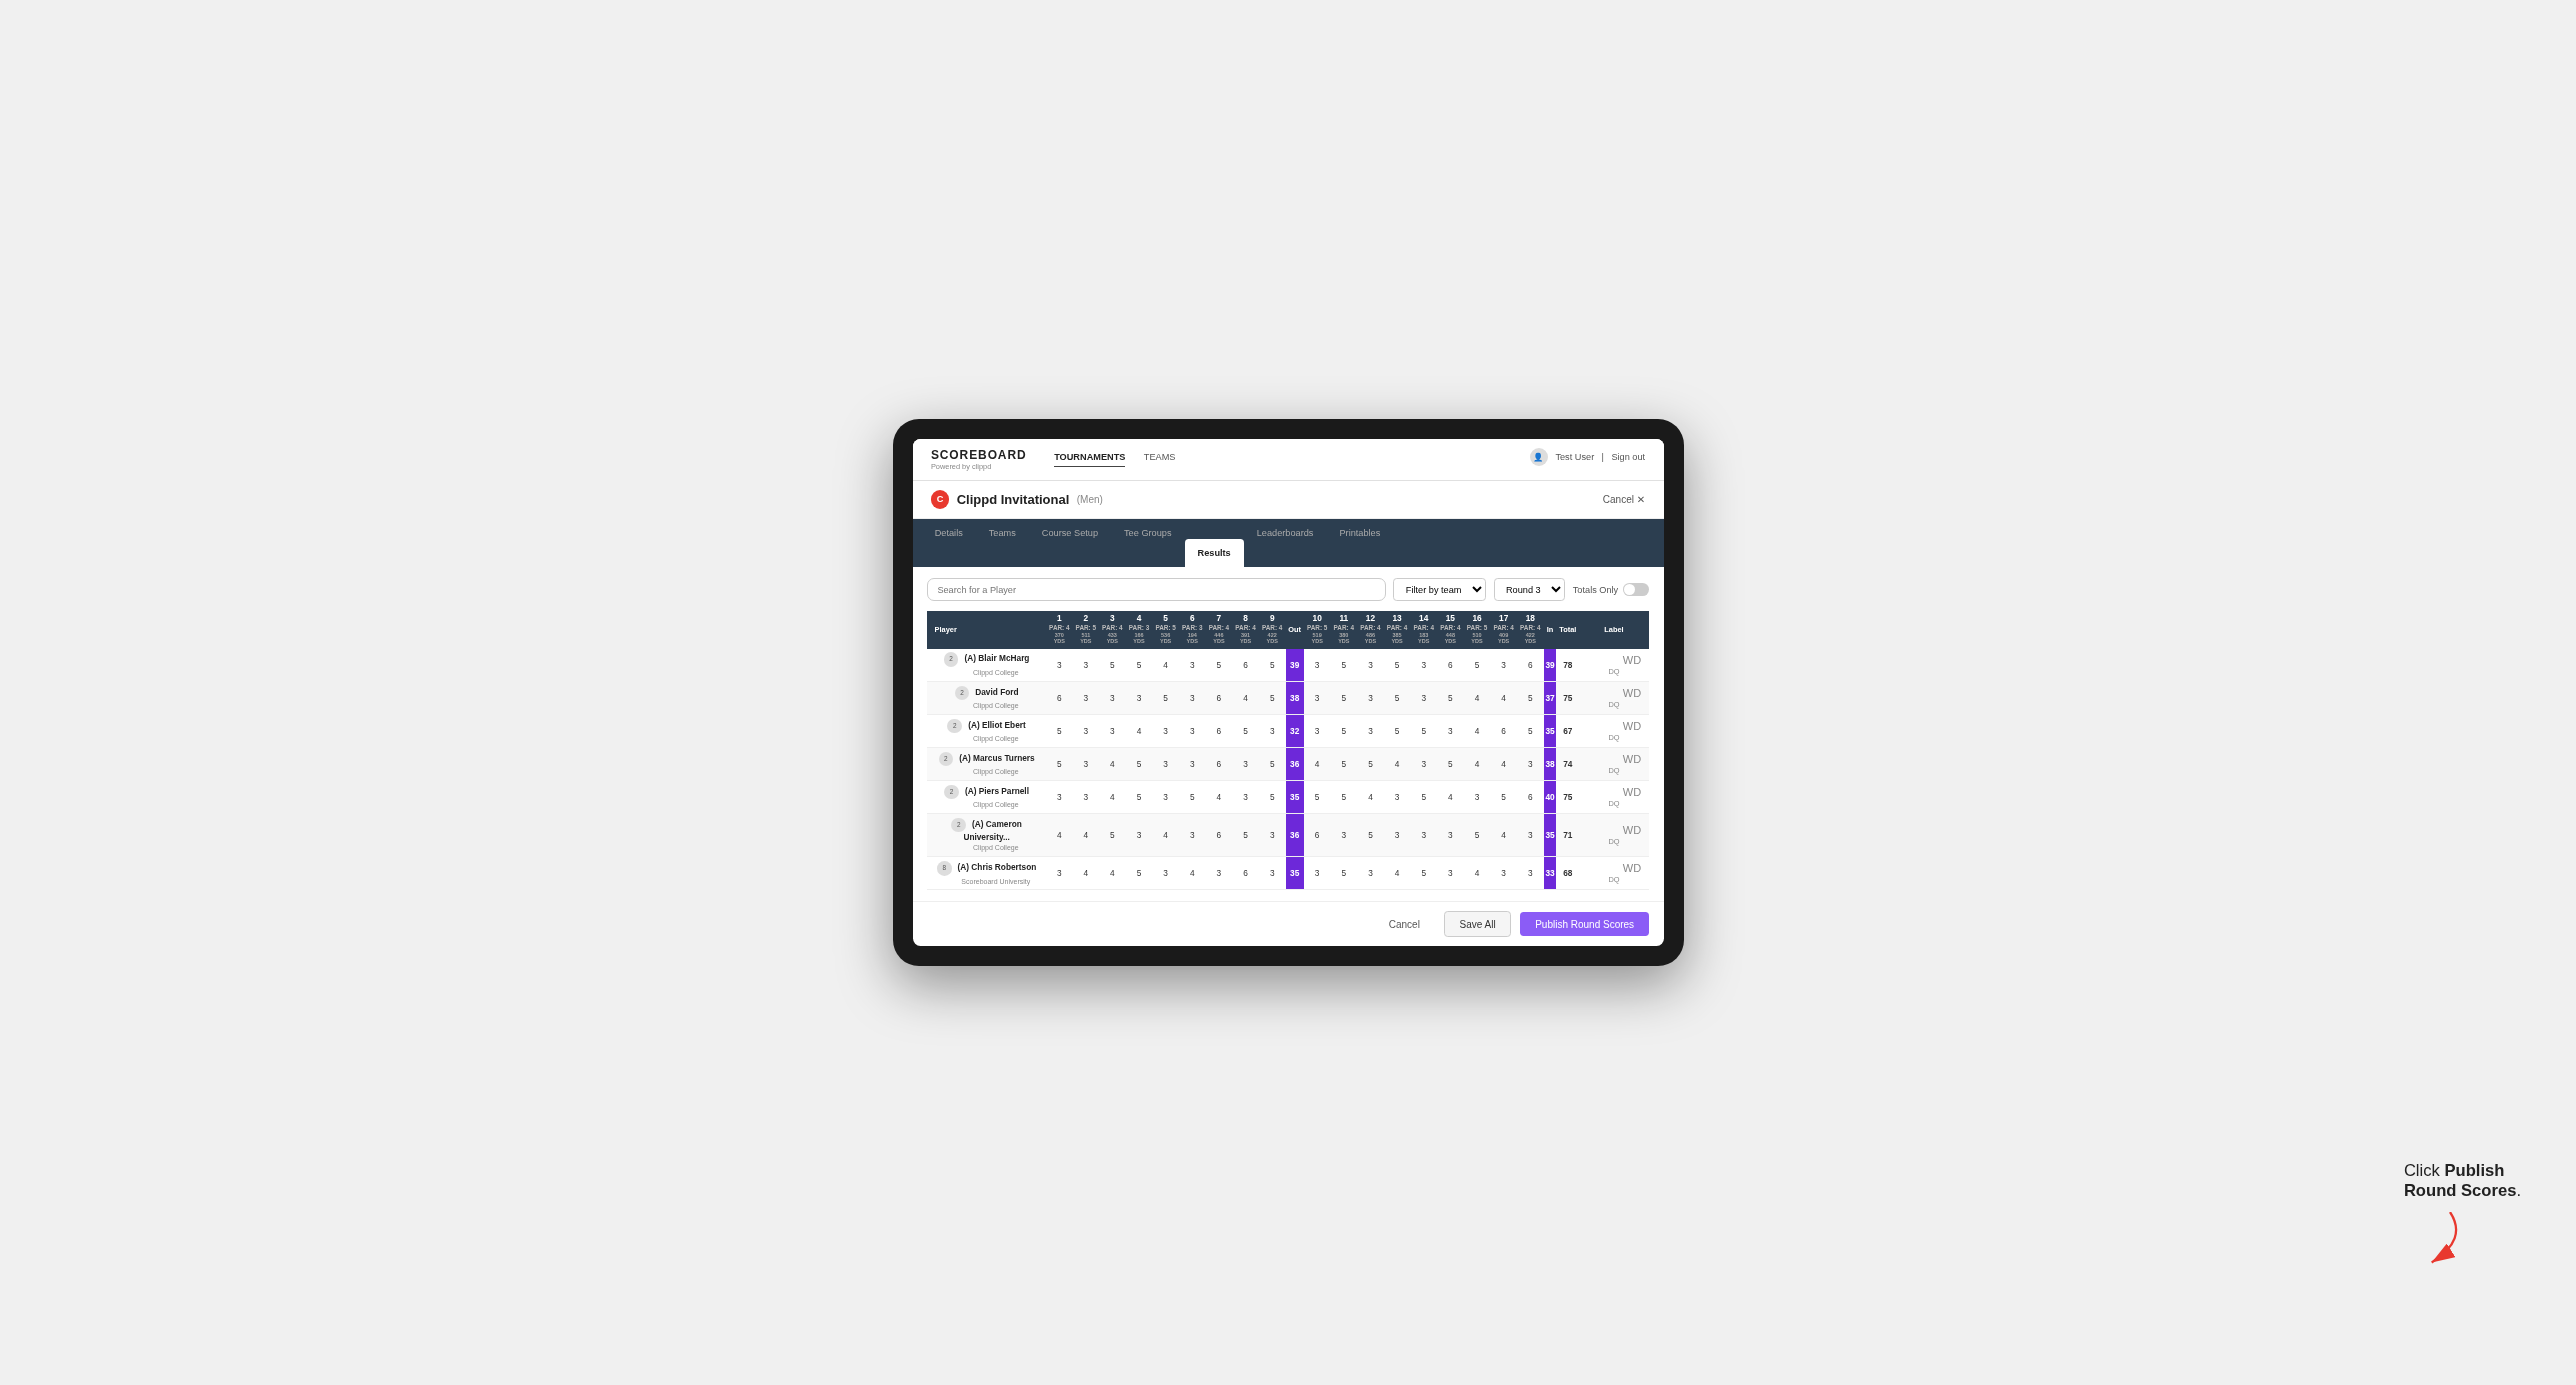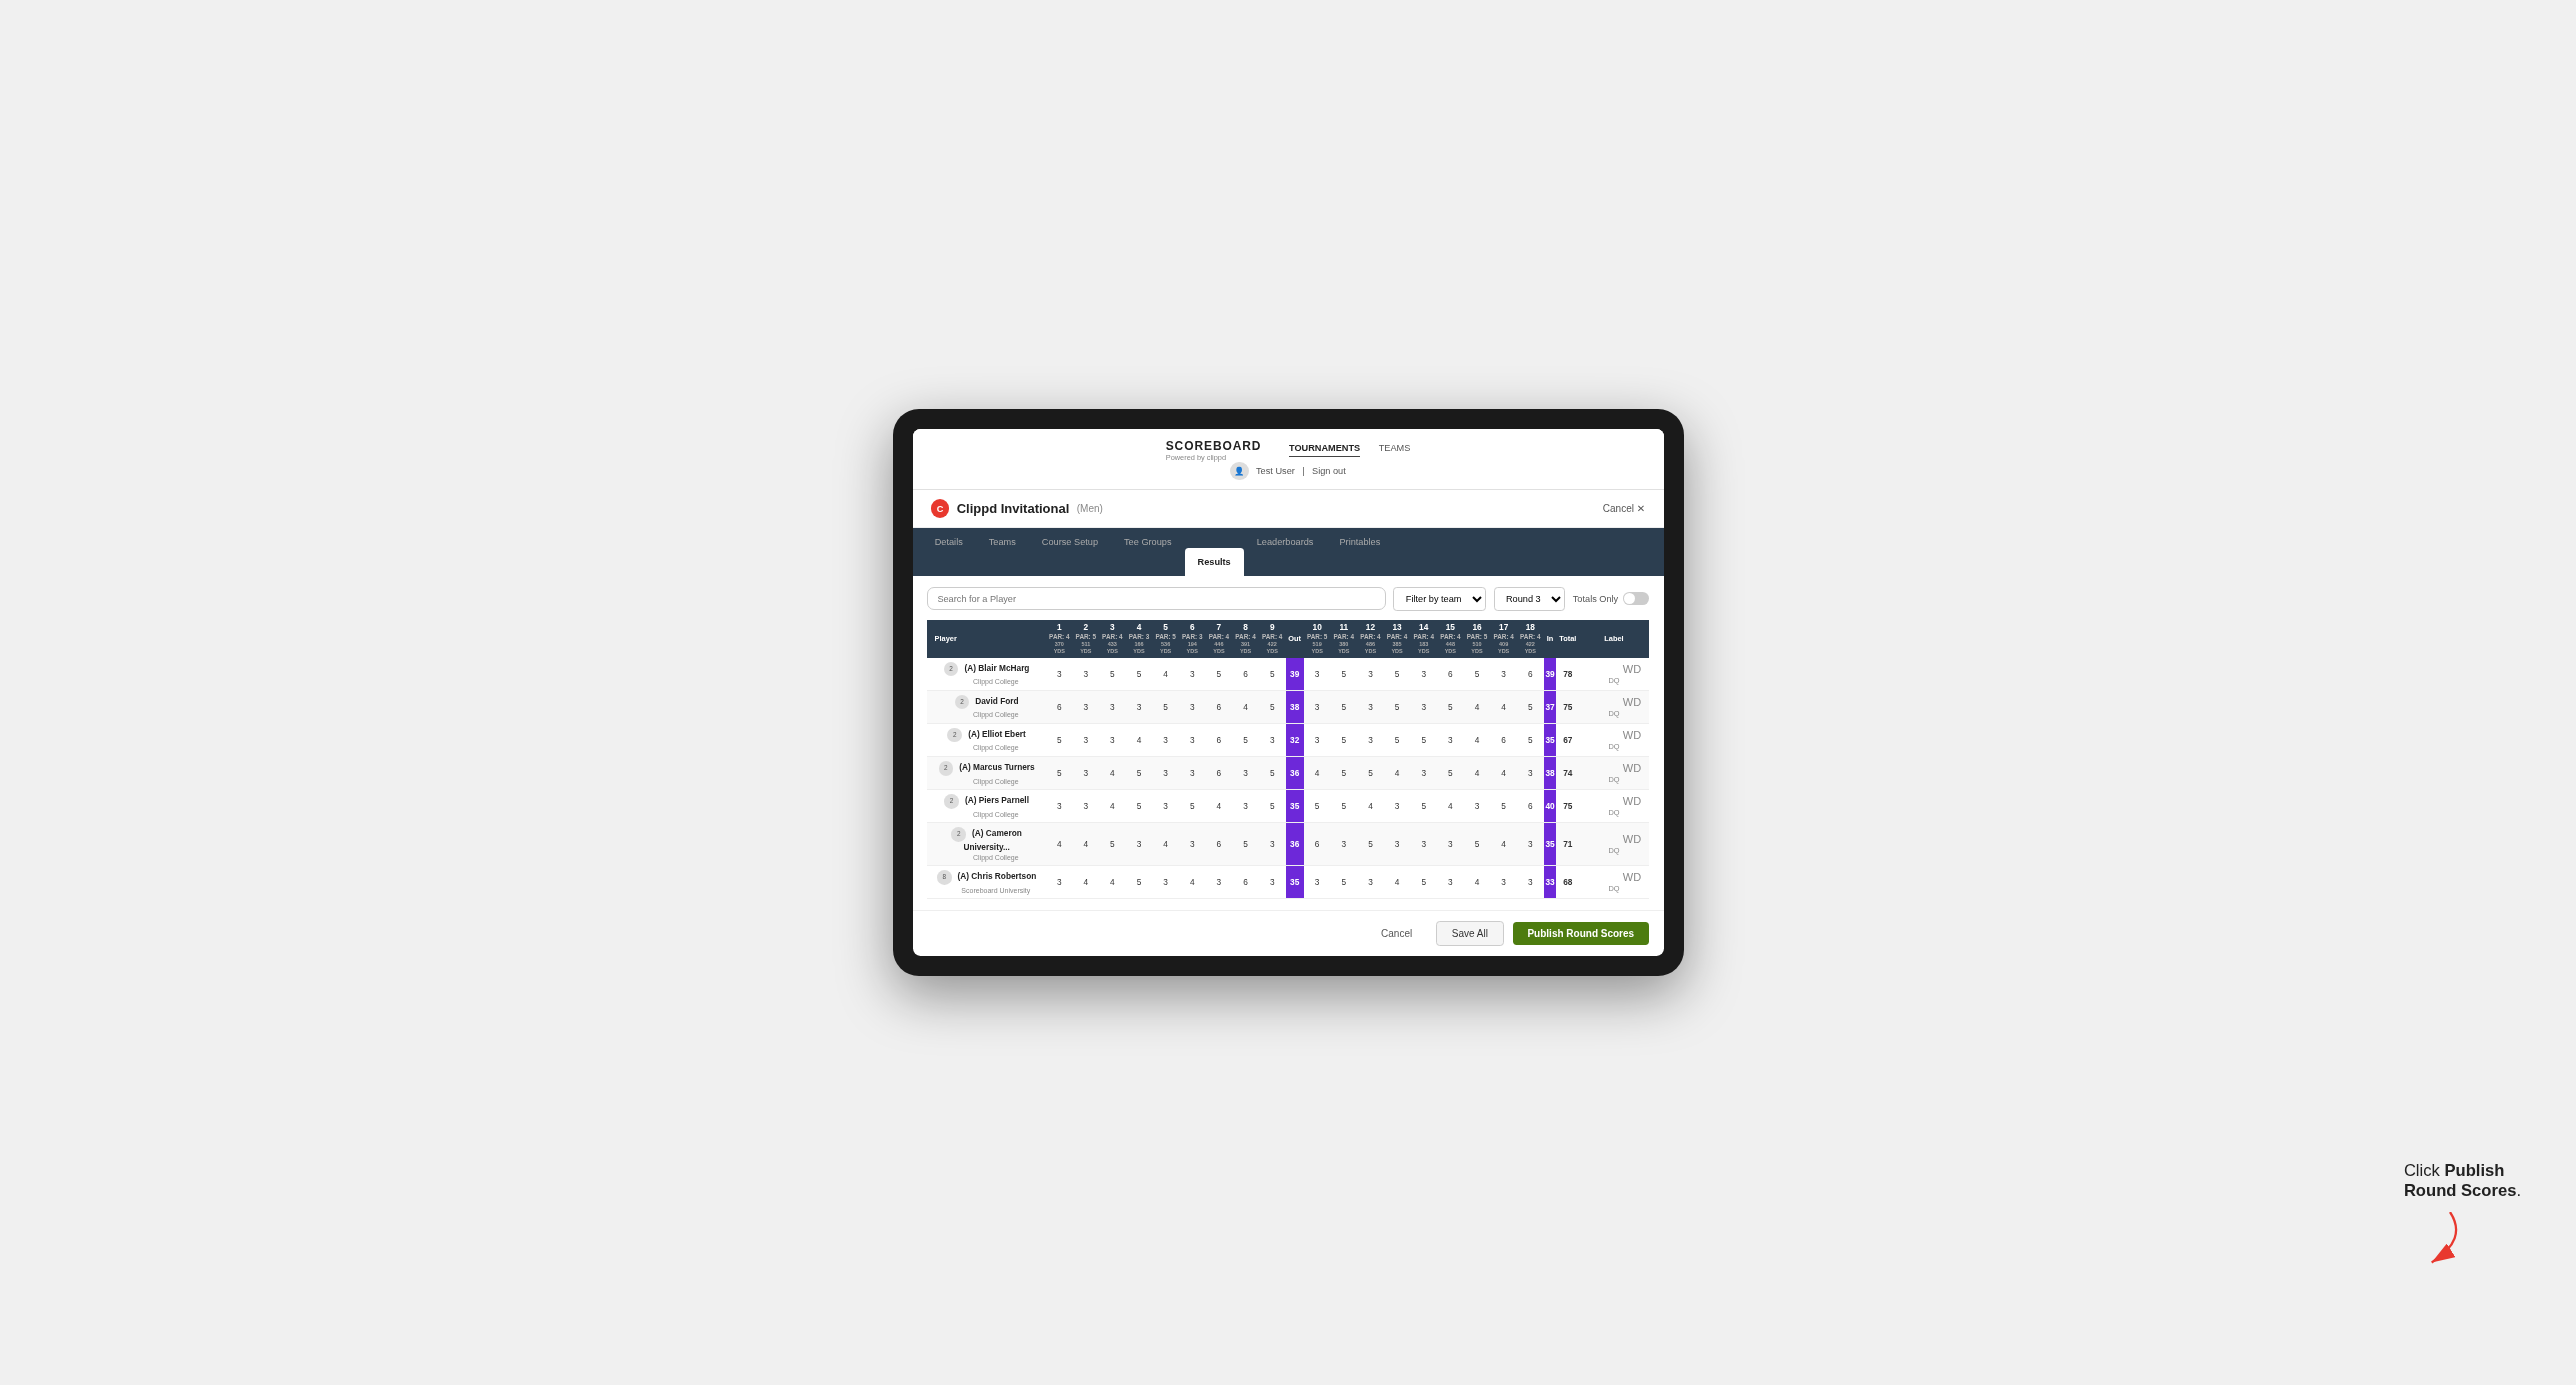--- a/index.html
+++ b/index.html
@@ -23,23 +23,22 @@
       background: #fff;
       border-radius: 7.4px;
       overflow: hidden;
     }
     
     .top-nav {
       background: #fff;
       border-bottom: 0.9px solid #e0e0e0;
       padding: 9.2px 18.4px;
       display: flex;
-      align-items: center;
+      align-items: flex-start;
       justify-content: space-between;
-      flex-direction: column;
     }
     .logo-area {
       display: flex;
       flex-direction: column;
     }
     .logo-text {
       font-size: 12px;
       font-weight: 800;
       letter-spacing: 0.9px;
       color: #222;
@@ -281,25 +280,25 @@
       border: 0.9px solid #ccc;
       background: #f5f5f5;
       border-radius: 3.7px;
       font-size: 10px;
       color: #333;
       cursor: pointer;
     }
     .btn-publish {
       padding: 6.4px 14.7px;
       border: none;
-      background: #4d7c0f;
+      background: #8b5cf6;
       border-radius: 3.7px;
       font-size: 10px;
       color: white;
-      font-weight: 700;
+      font-weight: 400;
       cursor: pointer;
     }
   </style>
 </head>
 <body>
 
 <div class="tablet-frame">
   <div class="tablet-screen">
 
     <div class="top-nav">

